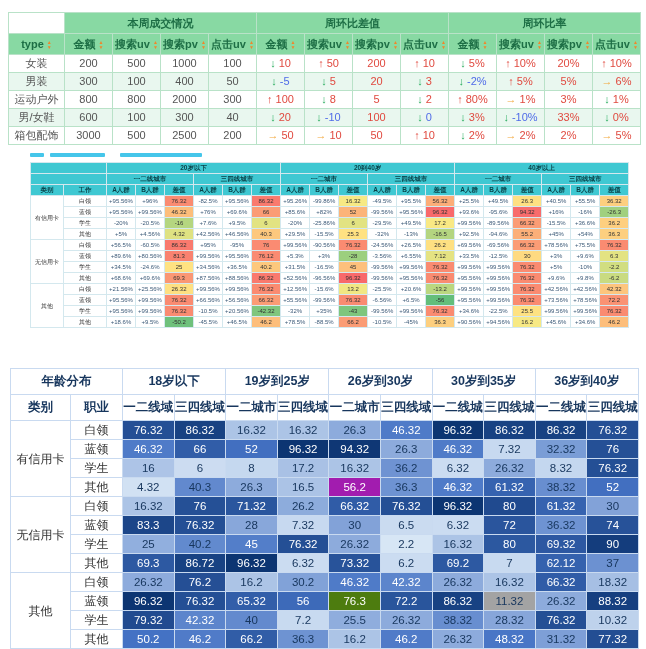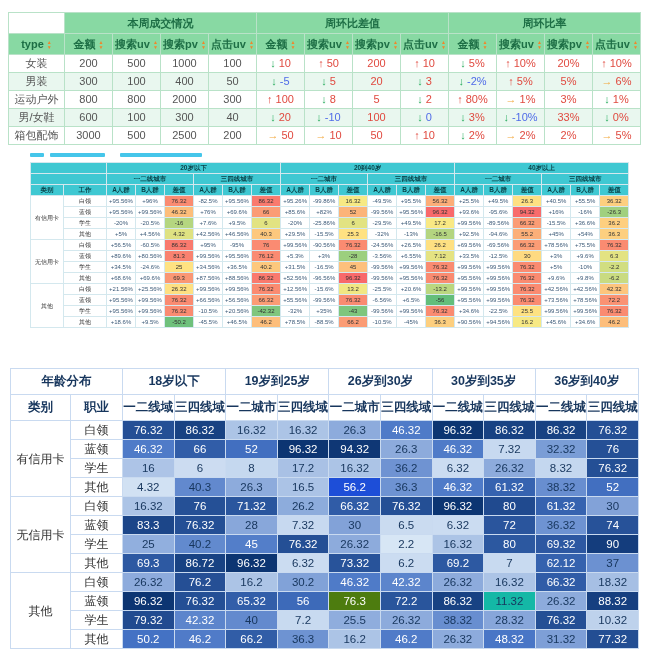--- a/index.html
+++ b/index.html
@@ -562,21 +562,21 @@
           <td style="background: rgb(141, 171, 220); color: rgb(23, 54, 93);">26.32</td>
           <td style="background: rgb(196, 215, 239); color: rgb(23, 54, 93);">8.32</td>
           <td style="background: rgb(36, 79, 149); color: rgb(255, 255, 255);">76.32</td>
         </tr>
         <tr>
           <td class="job">其他</td>
           <td style="background: rgb(209, 225, 243); color: rgb(23, 54, 93);">4.32</td>
           <td style="background: rgb(98, 137, 206); color: rgb(23, 54, 93);">40.3</td>
           <td style="background: rgb(141, 171, 220); color: rgb(23, 54, 93);">26.3</td>
           <td style="background: rgb(171, 195, 230); color: rgb(23, 54, 93);">16.5</td>
-          <td style="background: #1d4ed8; color: rgb(255, 255, 255);">56.2</td>
+          <td style="background: #a21caf; color: rgb(255, 255, 255);">56.2</td>
           <td style="background: rgb(110, 147, 210); color: rgb(23, 54, 93);">36.3</td>
           <td style="background: rgb(79, 123, 200); color: rgb(255, 255, 255);">46.32</td>
           <td style="background: rgb(54, 99, 176); color: rgb(255, 255, 255);">61.32</td>
           <td style="background: rgb(104, 142, 208); color: rgb(23, 54, 93);">38.32</td>
           <td style="background: rgb(66, 111, 192); color: rgb(255, 255, 255);">52</td>
         </tr>
         <tr>
           <td class="grp" rowspan="4">无信用卡</td>
           <td class="job">白领</td>
           <td style="background: rgb(172, 196, 230); color: rgb(23, 54, 93);">16.32</td>
@@ -645,21 +645,21 @@
         </tr>
         <tr>
           <td class="job">蓝领</td>
           <td style="background: rgb(12, 53, 114); color: rgb(255, 255, 255);">96.32</td>
           <td style="background: rgb(36, 79, 149); color: rgb(255, 255, 255);">76.32</td>
           <td style="background: rgb(50, 94, 169); color: rgb(255, 255, 255);">65.32</td>
           <td style="background: rgb(61, 106, 185); color: rgb(255, 255, 255);">56</td>
           <td style="background: #4d7c0f; color: rgb(255, 255, 255);">76.3</td>
           <td style="background: rgb(41, 85, 156); color: rgb(255, 255, 255);">72.2</td>
           <td style="background: rgb(24, 66, 131); color: rgb(255, 255, 255);">86.32</td>
-          <td style="background: #14b8a6; color: rgb(23, 54, 93);">11.32</td>
+          <td style="background: #a3a3a3; color: rgb(23, 54, 93);">11.32</td>
           <td style="background: rgb(141, 171, 220); color: rgb(23, 54, 93);">26.32</td>
           <td style="background: rgb(22, 63, 128); color: rgb(255, 255, 255);">88.32</td>
         </tr>
         <tr>
           <td class="job">学生</td>
           <td style="background: rgb(33, 75, 144); color: rgb(255, 255, 255);">79.32</td>
           <td style="background: rgb(92, 133, 204); color: rgb(255, 255, 255);">42.32</td>
           <td style="background: rgb(99, 138, 206); color: rgb(23, 54, 93);">40</td>
           <td style="background: rgb(200, 218, 240); color: rgb(23, 54, 93);">7.2</td>
           <td style="background: rgb(143, 173, 221); color: rgb(23, 54, 93);">25.5</td>

